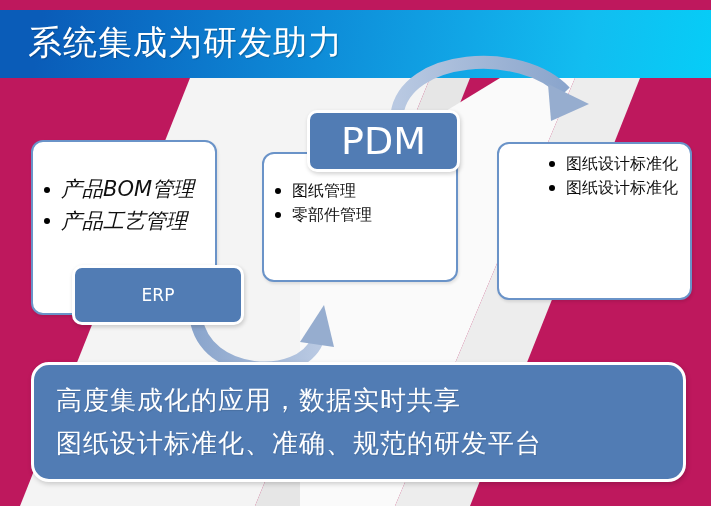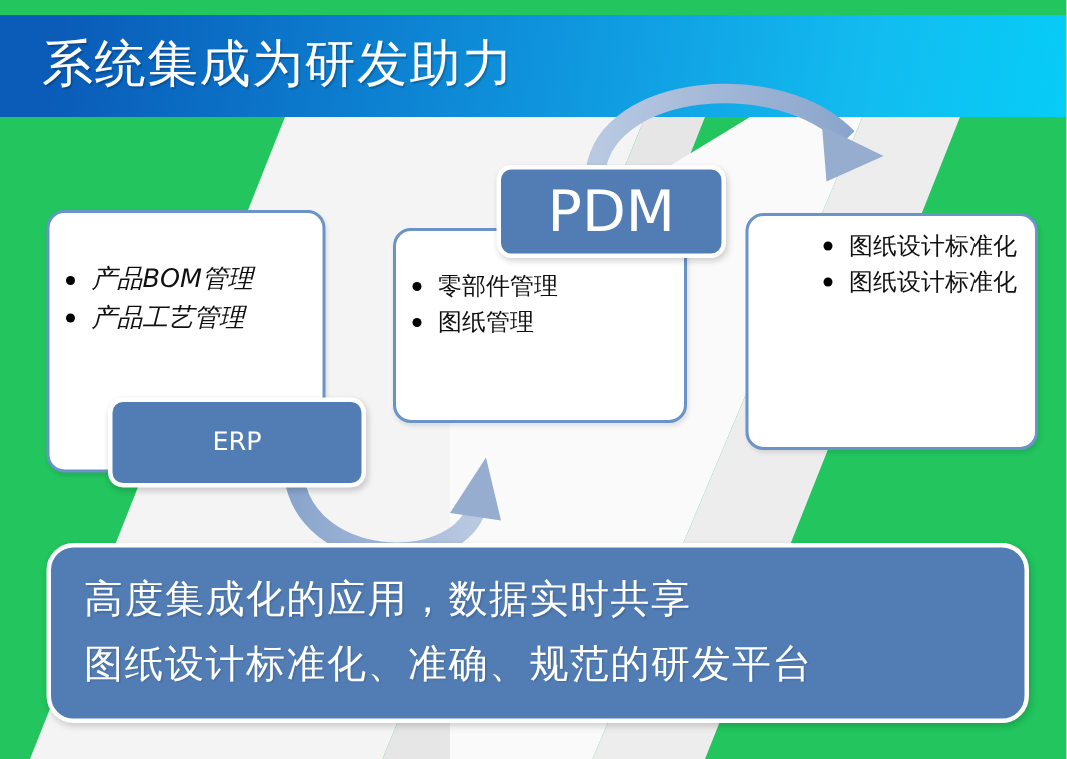--- a/index.html
+++ b/index.html
@@ -5,21 +5,21 @@
   * { box-sizing: border-box; margin: 0; padding: 0; }
   html, body {
     width: 711px; height: 506px;
     font-family: "Liberation Sans", "DejaVu Sans", sans-serif;
     background: #ffffff;
     overflow: hidden;
   }
   #slide {
     position: relative;
     width: 711px; height: 506px;
-    background: #22c55e;
+    background: #be185d;
     overflow: hidden;
   }
 
   
   .bg-layer { position: absolute; inset: 0; pointer-events: none; }
 
   
   #title-bar {
     position: absolute;
     left: 0; top: 10px;
@@ -68,21 +68,21 @@
     width: 6px; height: 6px;
     margin-top: -3px;
     background: #000;
     border-radius: 50%;
   }
 
   
   #box-erp-info { left: 31px; top: 140px; width: 186px; height: 175px; }
   #box-erp-info .info-list {
     padding-top: 32px; padding-left: 8px;
-    font-style: italic; font-size: 17px;
+    font-style: italic; font-size: 21px;
     font-family: "DejaVu Sans", "Liberation Sans", sans-serif;
   }
 
   #box-pdm-info { left: 262px; top: 152px; width: 196px; height: 130px; }
   #box-pdm-info .info-list {
     padding-top: 25px; padding-left: 8px;
     font-size: 16px;
     font-family: "DejaVu Sans", "Liberation Sans", sans-serif;
   }
 
@@ -102,21 +102,21 @@
     border-radius: 10px;
     color: #ffffff;
     display: flex;
     align-items: center;
     justify-content: center;
     box-shadow: 1px 2px 4px rgba(0,0,0,0.18);
     white-space: nowrap;
     font-family: "DejaVu Sans", "Liberation Sans", sans-serif;
   }
   #chip-erp { left: 72px;  top: 265px; width: 172px; height: 60px; font-size: 17px; }
-  #chip-pdm { left: 307px; top: 110px; width: 153px; height: 62px; font-size: 38px; margin-left: 24px; }
+  #chip-pdm { left: 307px; top: 110px; width: 153px; height: 62px; font-size: 38px; }
   #chip-cad { left: 538px; top: 262px; width: 166px; height: 63px; font-size: 17px; }
 
   
   #summary-banner {
     position: absolute;
     left: 31px; top: 362px;
     width: 655px; height: 120px;
     background: #517cb4;
     border: 3px solid #ffffff;
     border-radius: 18px;
@@ -179,22 +179,22 @@
       <li>产品BOM管理</li>
       <li>产品工艺管理</li>
     </ul>
   </div>
   <div class="chip" id="chip-erp">
     <span>ERP</span>
   </div>
 
   <div class="info-box" id="box-pdm-info">
     <ul class="info-list">
+      <li>图纸管理</li>
       <li>零部件管理</li>
-      <li>图纸管理</li>
     </ul>
   </div>
   <div class="chip" id="chip-pdm">
     <span>PDM</span>
   </div>
 
   <div class="info-box" id="box-cad-info">
     <ul class="info-list">
       <li>图纸设计标准化</li>
       <li>图纸设计标准化</li>

